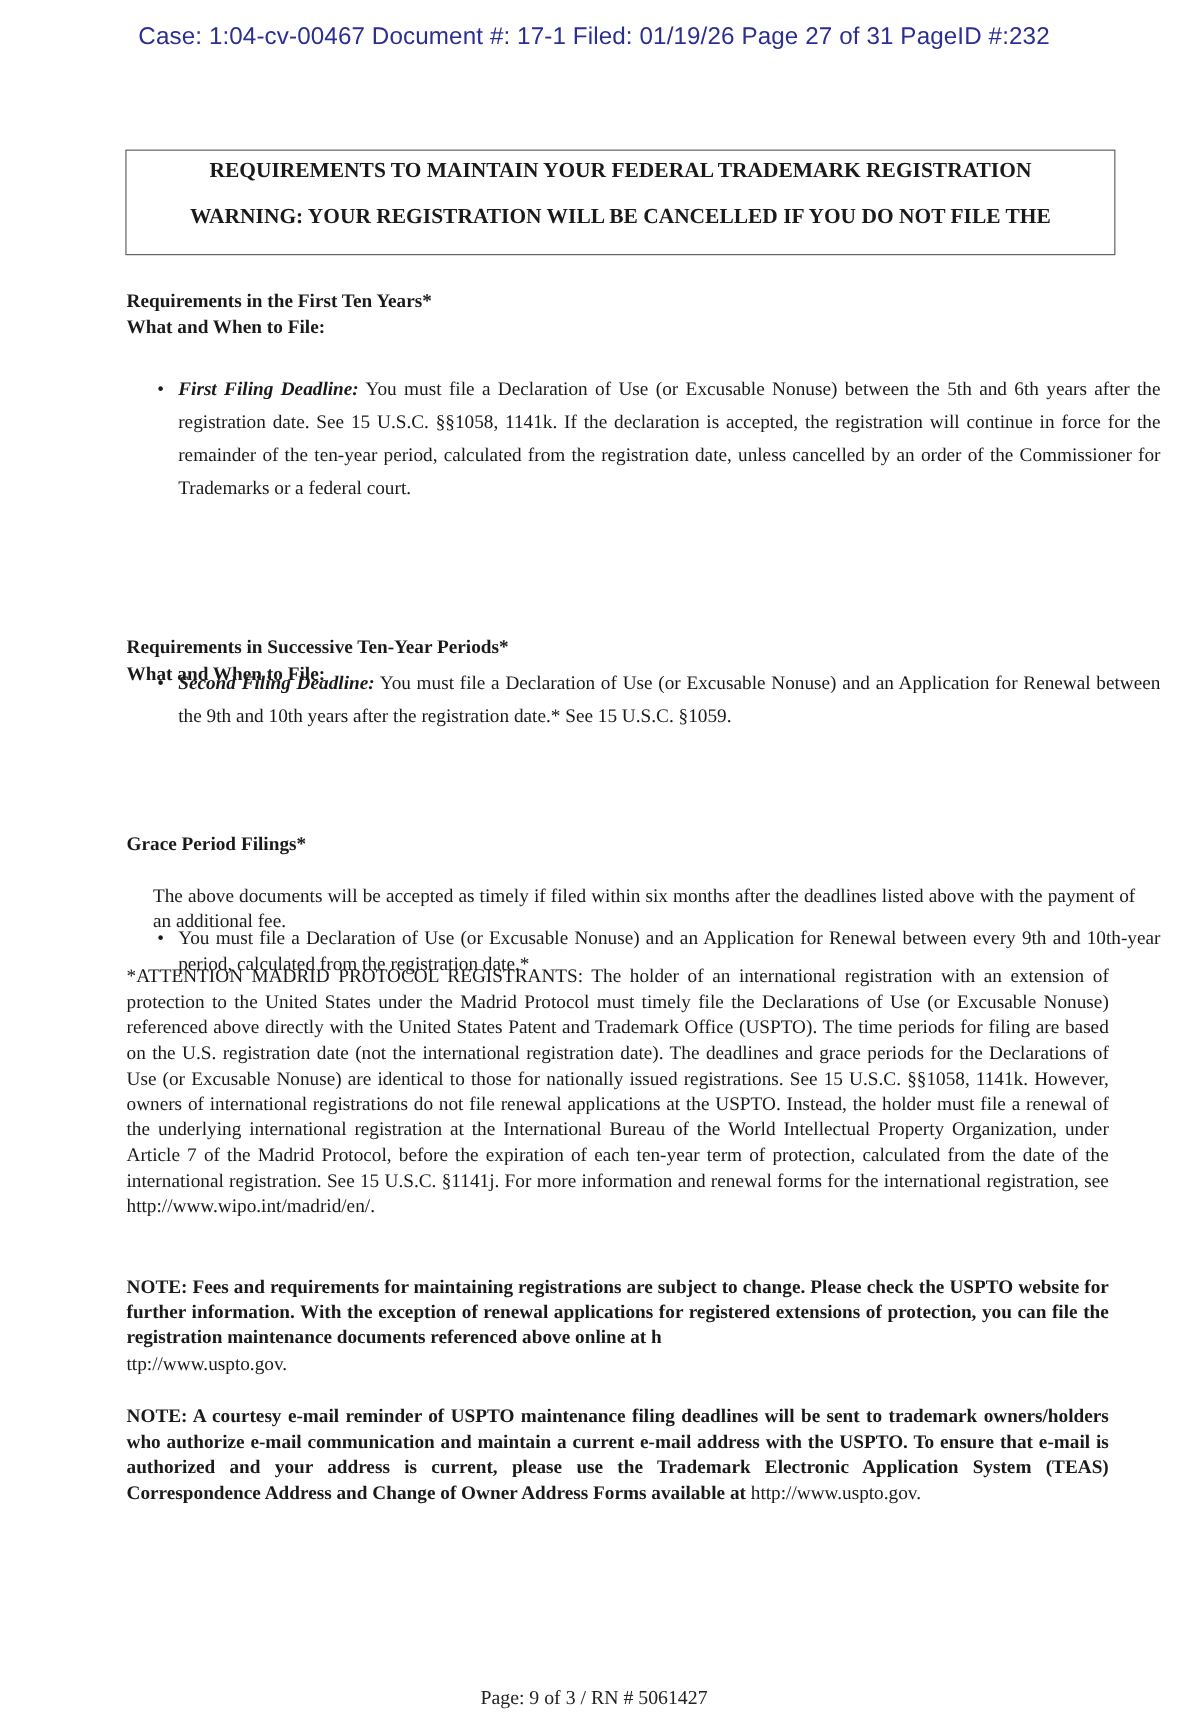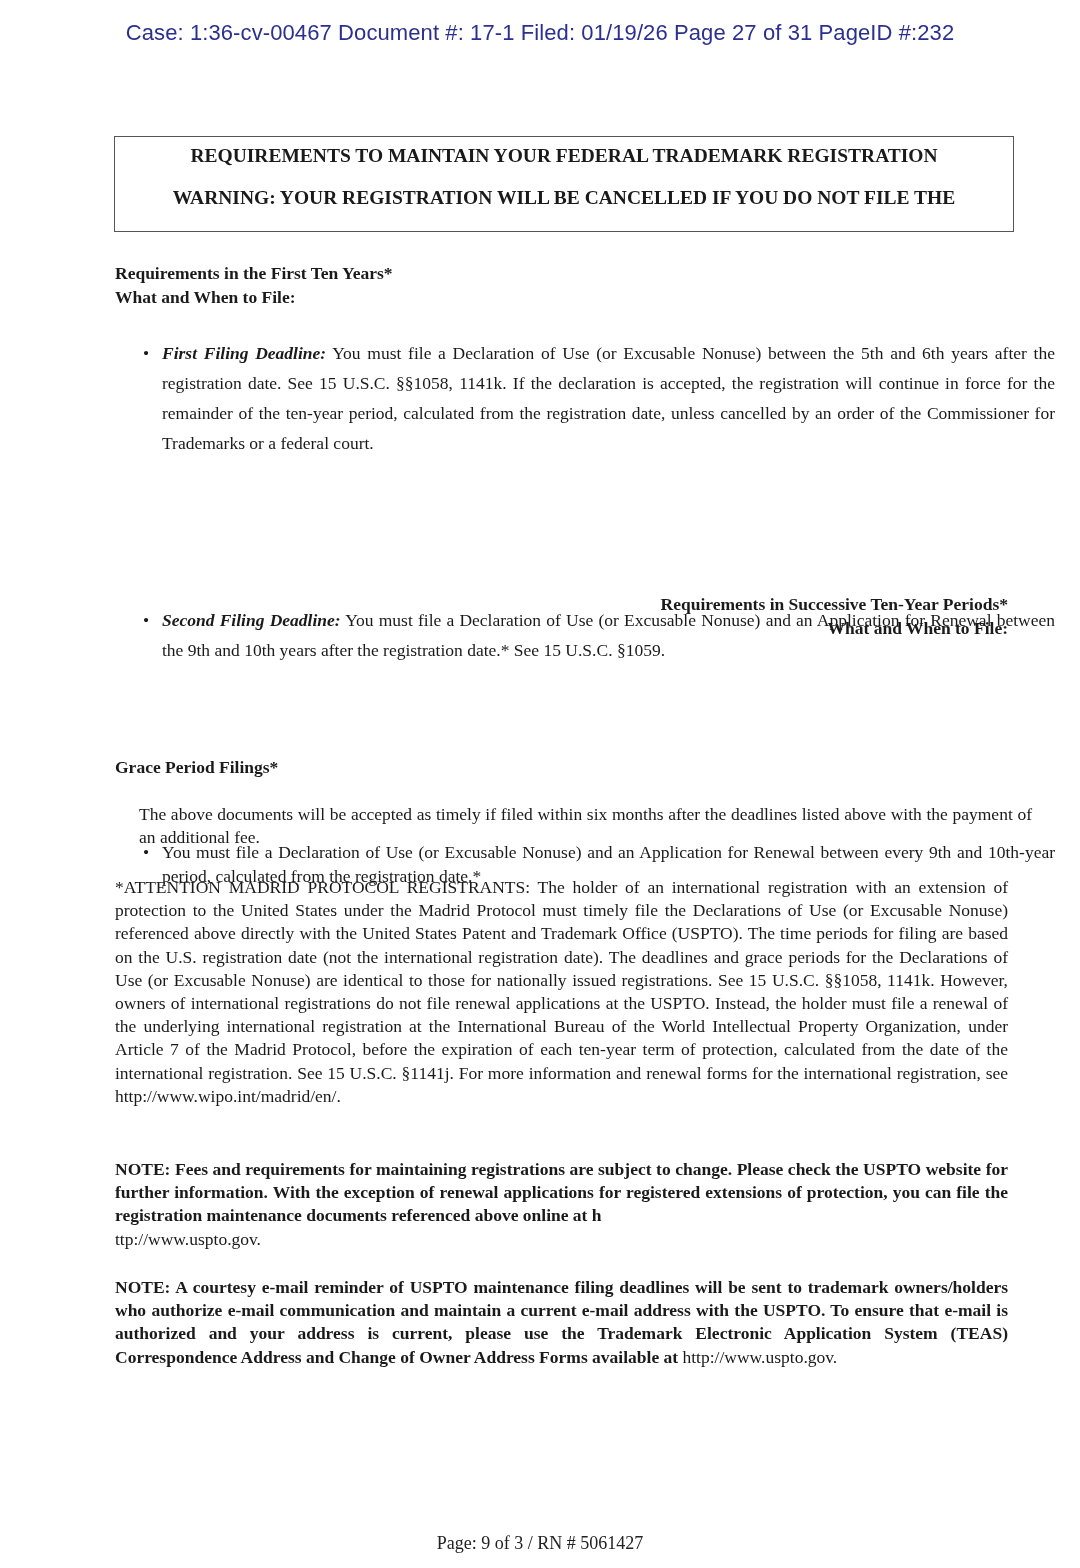--- a/index.html
+++ b/index.html
@@ -23,41 +23,41 @@
     .para { text-align: justify; line-height: 23.2px; }
     .bold { font-weight: normal; }
     .note { text-align: justify; font-weight: bold; line-height: 23.2px; }
     .norm { font-weight: normal; }
     .footer { position: absolute; top: 1533px; left: 0; width: 1080px; text-align: center;
               font-size: 18px; color: #222; }
   </style>
 </head>
 <body>
 
-<div class="stamp">Case: 1:36-cv-00467 Document #: 17-1 Filed: 01/19/26 Page 27 of 31 PageID #:232</div>
+<div class="stamp">Case: 1:04-cv-00467 Document #: 17-1 Filed: 01/19/26 Page 27 of 31 PageID #:232</div>
 
 <div class="box">
   <div class="t1">REQUIREMENTS TO MAINTAIN YOUR FEDERAL TRADEMARK REGISTRATION</div>
   <div class="t2">WARNING: YOUR REGISTRATION WILL BE CANCELLED IF YOU DO NOT FILE THE</div>
 </div>
 
 <div class="content" style="top:261px;">
   <div class="h">Requirements in the First Ten  Years*</div>
   <div class="h">What and When to File:</div>
 </div>
 
 <div class="content bullet bl30" style="top:338px;">
   <span class="lead">First Filing Deadline:</span><span> You must file a Declaration of Use (or Excusable Nonuse) between the 5th and 6th years after the registration date.  See 15 U.S.C. §§1058, 1141k.  If the declaration is accepted, the registration will continue in force for the remainder of the ten-year period, calculated from the registration date, unless cancelled by an order of the Commissioner for Trademarks or a federal court.</span>
 </div>
 
 <div class="content bullet bl30" style="top:485px;">
   <span class="lead">Second Filing Deadline:</span><span> You must file a Declaration of Use (or Excusable Nonuse) and an Application for Renewal between the 9th and 10th years after the registration date.* See 15 U.S.C. §1059.</span>
 </div>
 
-<div class="content" style="top:592px;text-align:right;">
+<div class="content" style="top:576px;">
   <div class="h">Requirements in Successive Ten-Year Periods*</div>
   <div class="h">What and When to File:</div>
 </div>
 
 <div class="content bullet bl24" style="top:660px;">
   <span>You must file a Declaration of Use (or Excusable Nonuse) and an Application for Renewal between every 9th and 10th-year period, calculated from the registration date.*</span>
 </div>
 
 <div class="content" style="top:755px;">
   <div class="h">Grace Period Filings*</div>

